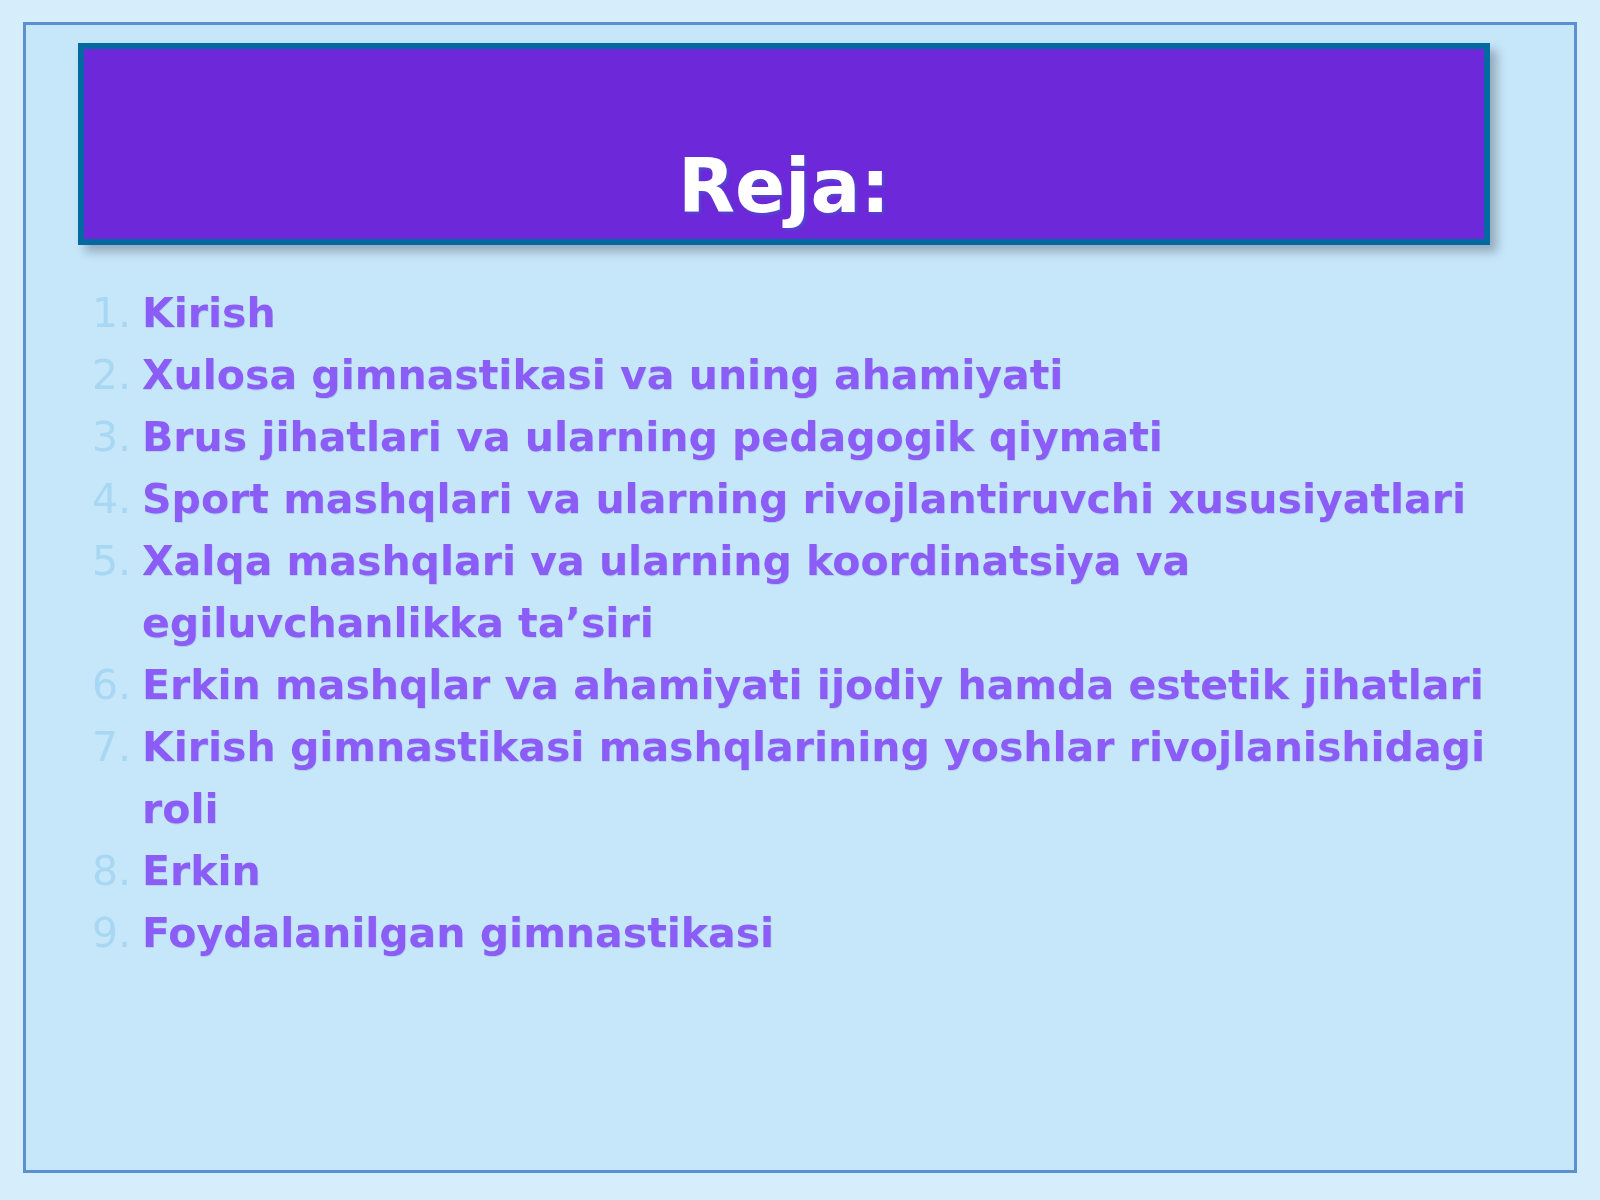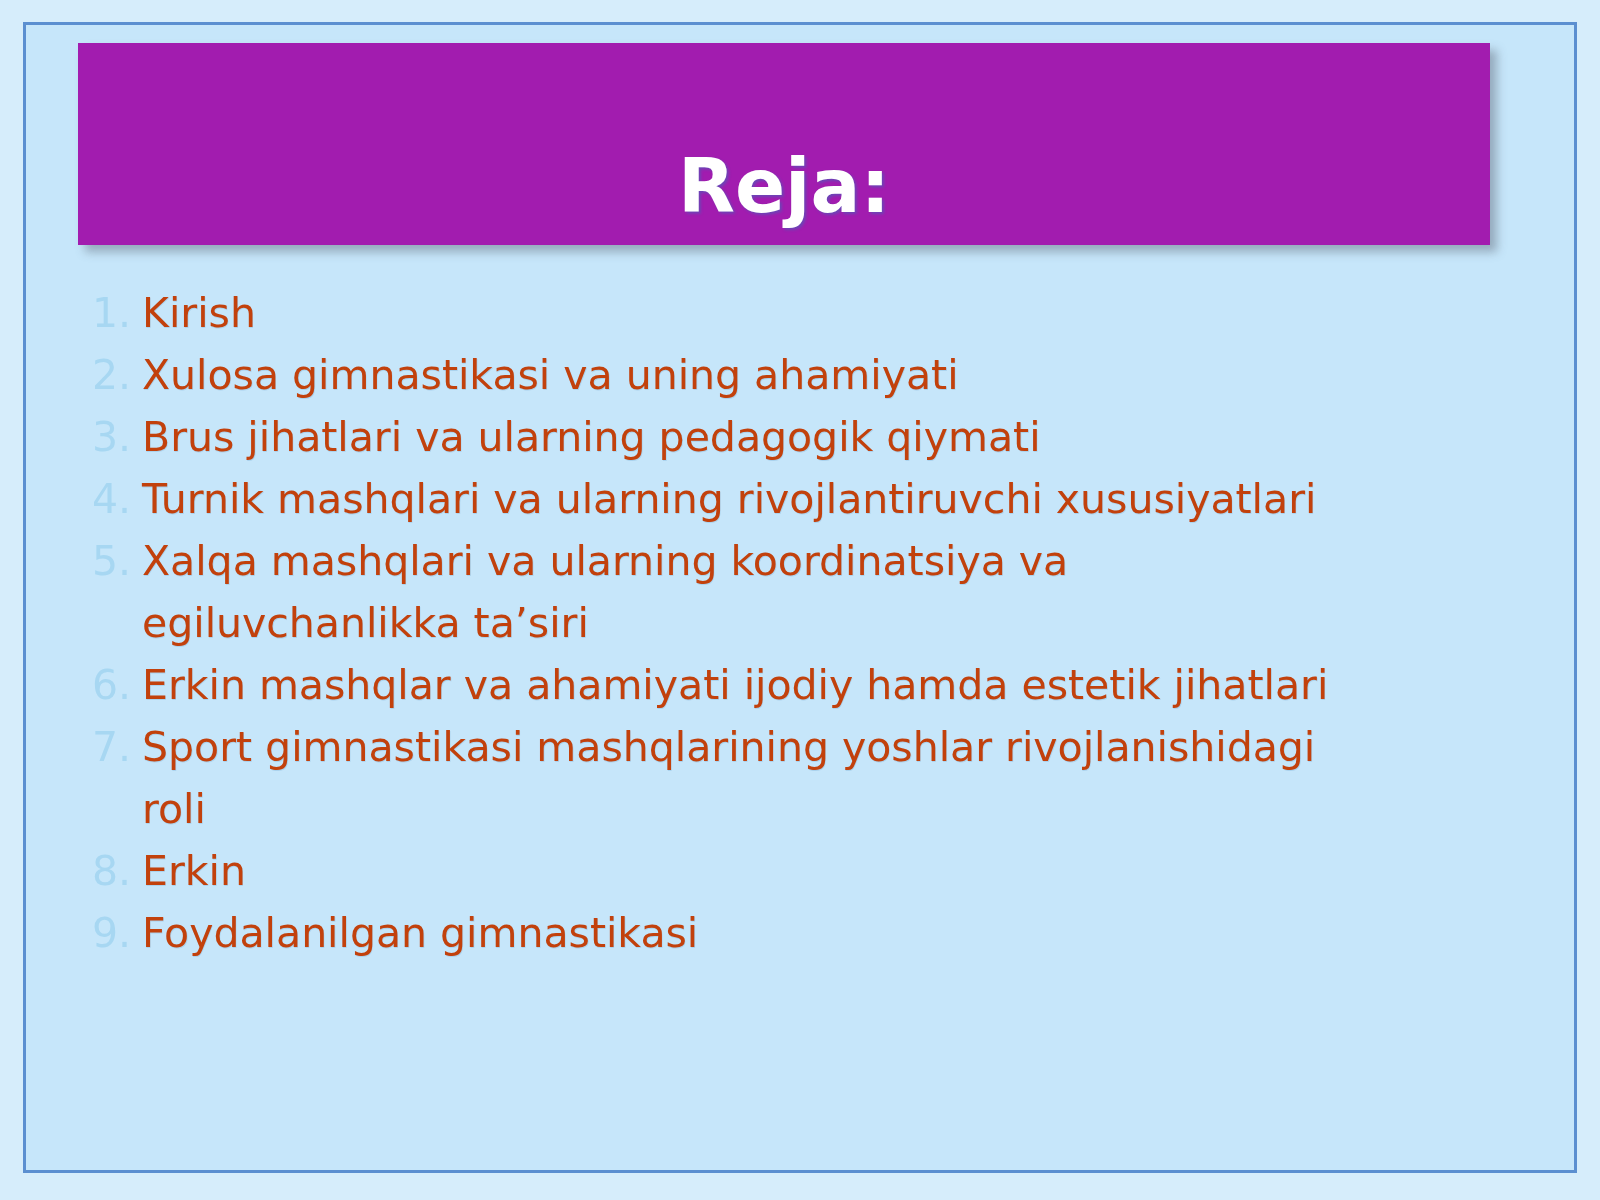--- a/index.html
+++ b/index.html
@@ -36,22 +36,22 @@
   }
 
   
   .title-banner {
     position: absolute;
     left: 78px;
     top: 43px;
     width: 1412px;
     height: 202px;
     box-sizing: border-box;
-    background: #a21caf;
-    border: 6px solid #a21caf;
+    background: #6d28d9;
+    border: 6px solid #0369a1;
     box-shadow: 7px 7px 9px rgba(90, 100, 115, 0.45);
     display: flex;
     align-items: flex-end;
     justify-content: center;
   }
   .title-text {
     color: #ffffff;
     font-family: "DejaVu Sans", sans-serif;
     font-size: 74px;
     font-weight: bold;
@@ -79,25 +79,25 @@
     width: 50px;
     text-align: left;
     color: #a7d7f2;
     font-family: "DejaVu Sans", sans-serif;
     font-size: 41px;
     line-height: 62px;
     font-weight: normal;
   }
   .plan-text {
     flex: 1 1 auto;
-    color: #c2410c;
+    color: #8b5cf6;
     font-family: "DejaVu Sans", sans-serif;
     font-size: 41px;
     line-height: 62px;
-    font-weight: normal;
+    font-weight: bold;
     white-space: pre-line;
     text-shadow: 0.6px 0.6px 0px rgba(120, 175, 215, 0.35);
   }
 </style>
 </head>
 <body>
 
 <div class="slide">
 
   <div class="slide-frame"></div>
@@ -118,37 +118,37 @@
       <span class="plan-text">Xulosa gimnastikasi va uning ahamiyati</span>
     </div>
 
     <div class="plan-item">
       <span class="plan-num">3.</span>
       <span class="plan-text">Brus jihatlari va ularning pedagogik qiymati</span>
     </div>
 
     <div class="plan-item">
       <span class="plan-num">4.</span>
-      <span class="plan-text">Turnik mashqlari va ularning rivojlantiruvchi xususiyatlari</span>
+      <span class="plan-text">Sport mashqlari va ularning rivojlantiruvchi xususiyatlari</span>
     </div>
 
     <div class="plan-item">
       <span class="plan-num">5.</span>
       <span class="plan-text">Xalqa mashqlari va ularning koordinatsiya va
 egiluvchanlikka ta’siri</span>
     </div>
 
     <div class="plan-item">
       <span class="plan-num">6.</span>
       <span class="plan-text">Erkin mashqlar va ahamiyati ijodiy hamda estetik jihatlari</span>
     </div>
 
     <div class="plan-item">
       <span class="plan-num">7.</span>
-      <span class="plan-text">Sport gimnastikasi mashqlarining yoshlar rivojlanishidagi
+      <span class="plan-text">Kirish gimnastikasi mashqlarining yoshlar rivojlanishidagi
 roli</span>
     </div>
 
     <div class="plan-item">
       <span class="plan-num">8.</span>
       <span class="plan-text">Erkin</span>
     </div>
 
     <div class="plan-item">
       <span class="plan-num">9.</span>

